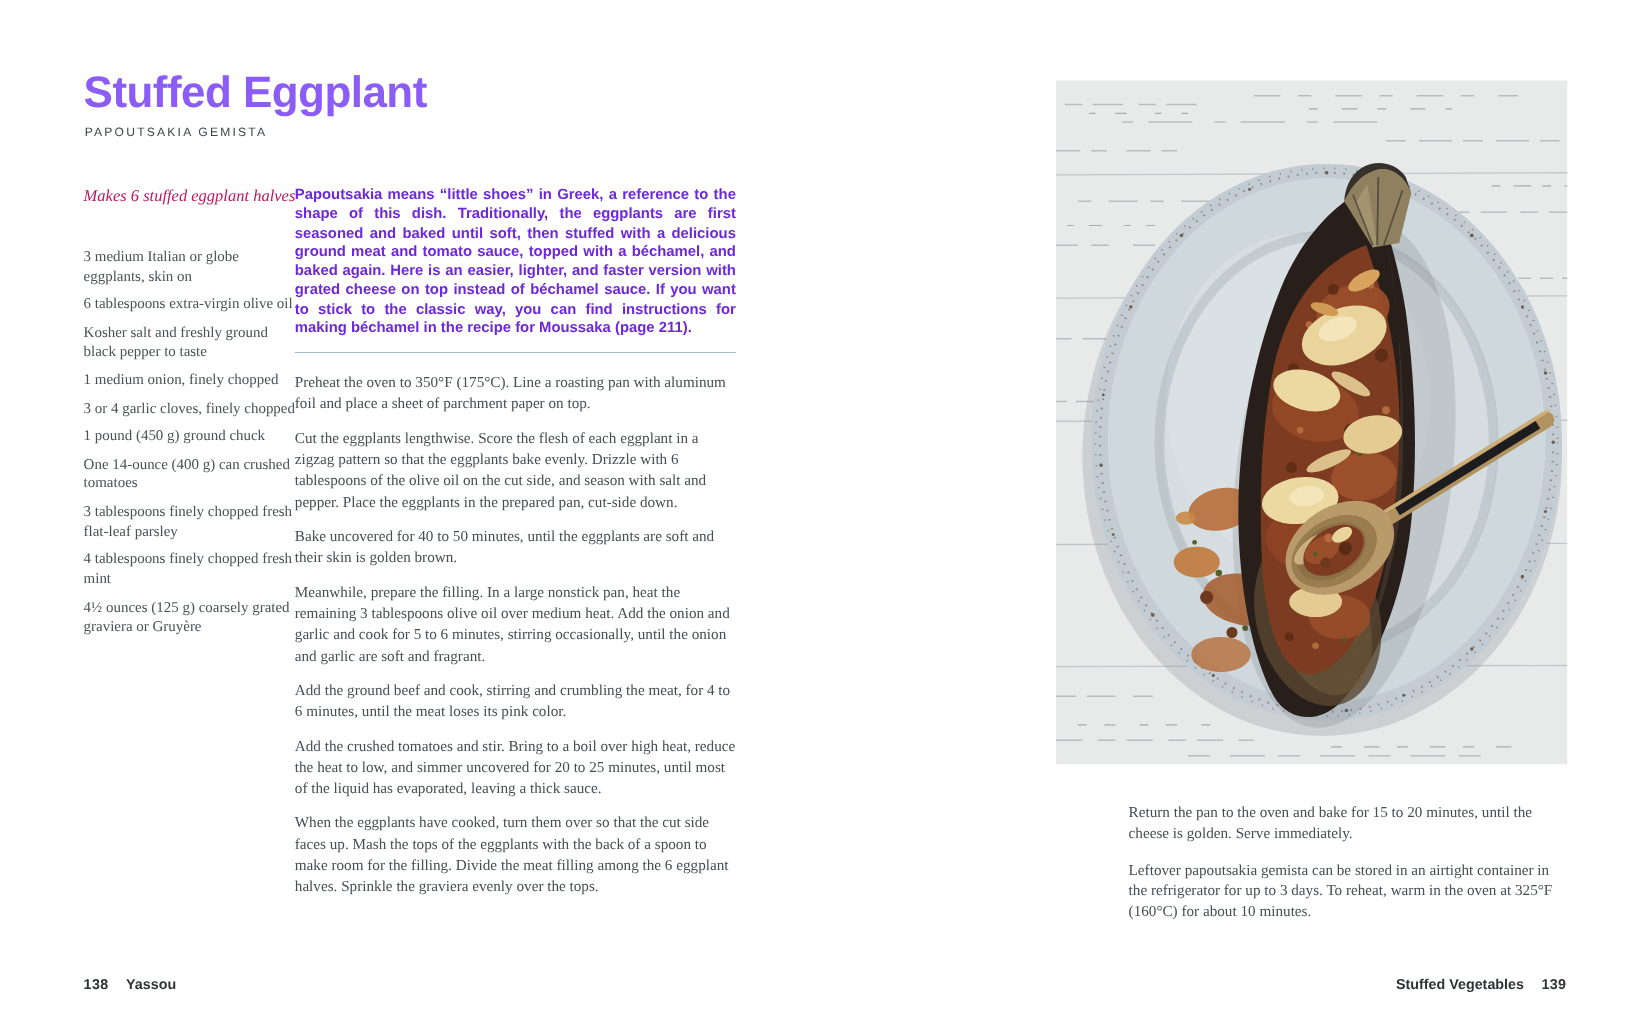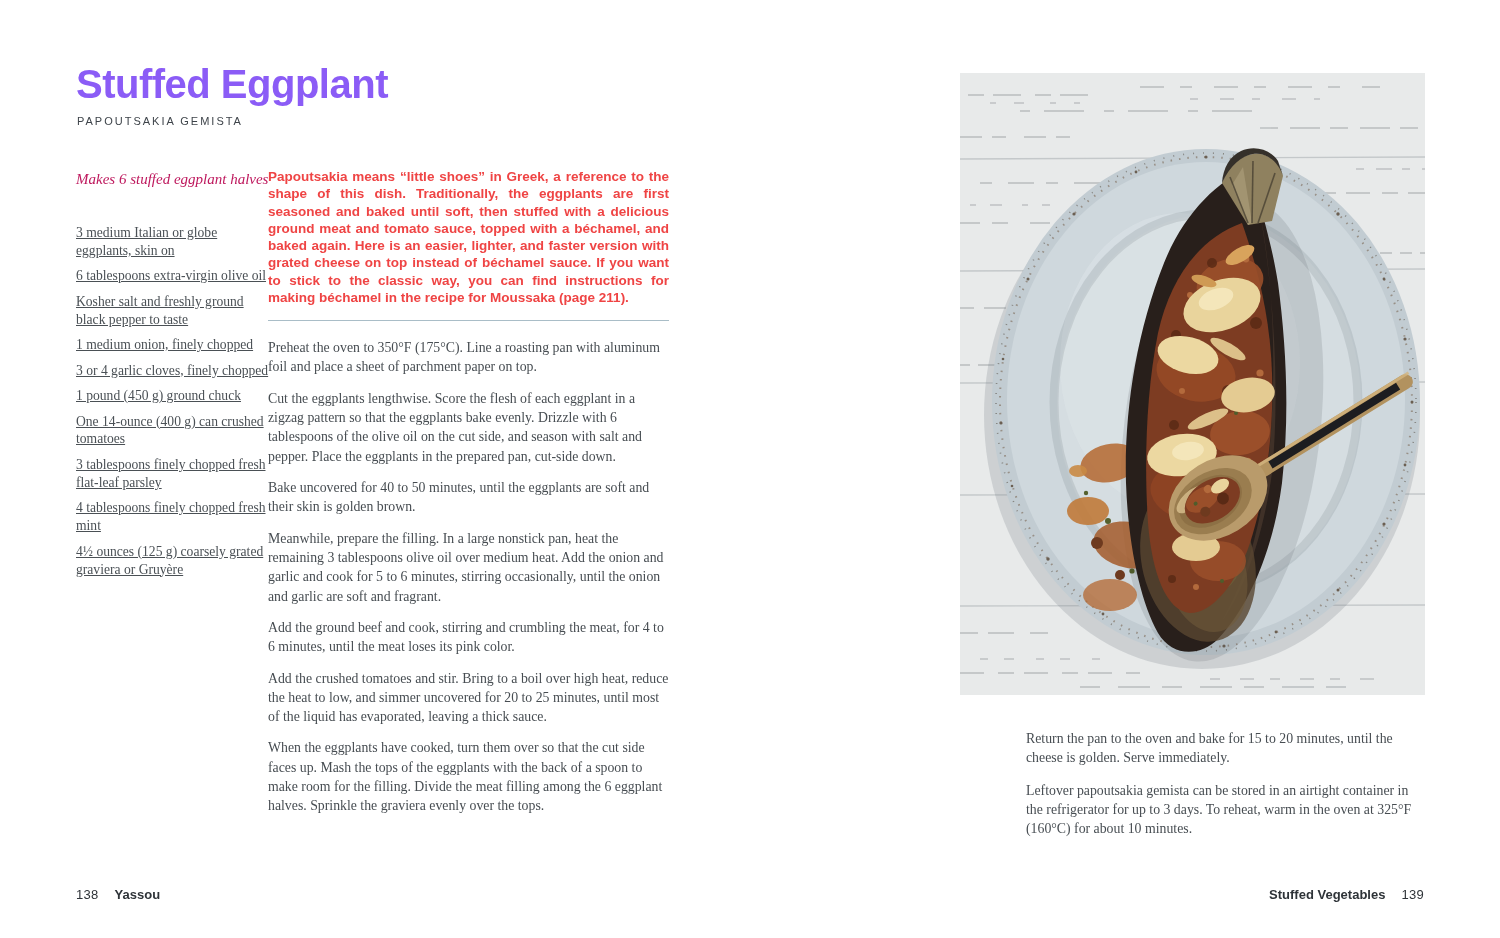--- a/index.html
+++ b/index.html
@@ -18,45 +18,45 @@
   .yield-note{
     position:absolute;left:76px;top:170px;width:195px;
     font-family:"Liberation Serif",serif;font-style:italic;
     font-size:15px;line-height:1.3;color:#be185d;
   }
   .ingredients{
     position:absolute;left:76px;top:224px;width:196px;
     font-family:"Liberation Serif",serif;font-size:13.6px;
     line-height:1.32;color:#4a5055;
   }
-  .ingredients p{margin:0 0 7.5px 0;text-decoration:underline;}
+  .ingredients p{margin:0 0 7.5px 0;}
 
   .method-col{position:absolute;left:268px;top:168px;width:401px;}
   .intro-paragraph{
     margin:0;font-family:"Liberation Sans",sans-serif;font-weight:700;
-    font-size:13.5px;line-height:1.28;text-align:justify;color:#ef4444;
+    font-size:13.5px;line-height:1.28;text-align:justify;color:#6d28d9;
   }
   .section-divider{
     height:1px;background:#a9bdc7;margin:14px 0 17px 0;border:none;
   }
   .steps p, .caption-col p{
     margin:0 0 12px 0;font-family:"Liberation Serif",serif;
     font-size:13.8px;line-height:1.4;color:#474d52;
   }
 
   .photo-frame{position:absolute;left:960px;top:73px;width:465px;height:622px;}
   .photo-frame svg{display:block;}
 
   .caption-col{position:absolute;left:1026px;top:729px;width:400px;}
   .caption-col p{margin-bottom:13px;}
 
   .footer{position:absolute;top:887px;font-size:13px;color:#2e3338;}
   .footer-left{left:76px;}
   .footer-right{right:76px;text-align:right;}
-  .page-num{font-weight:400;letter-spacing:.3px;}
+  .page-num{font-weight:700;letter-spacing:.3px;}
   .folio-label{font-weight:700;margin-left:16px;}
   .footer-right .folio-label{margin-left:0;margin-right:16px;}
 </style>
 </head>
 <body>
 
 <div class="spread">
 
   <h1 class="recipe-title">Stuffed Eggplant</h1>
   <div class="recipe-subtitle">PAPOUTSAKIA GEMISTA</div>

